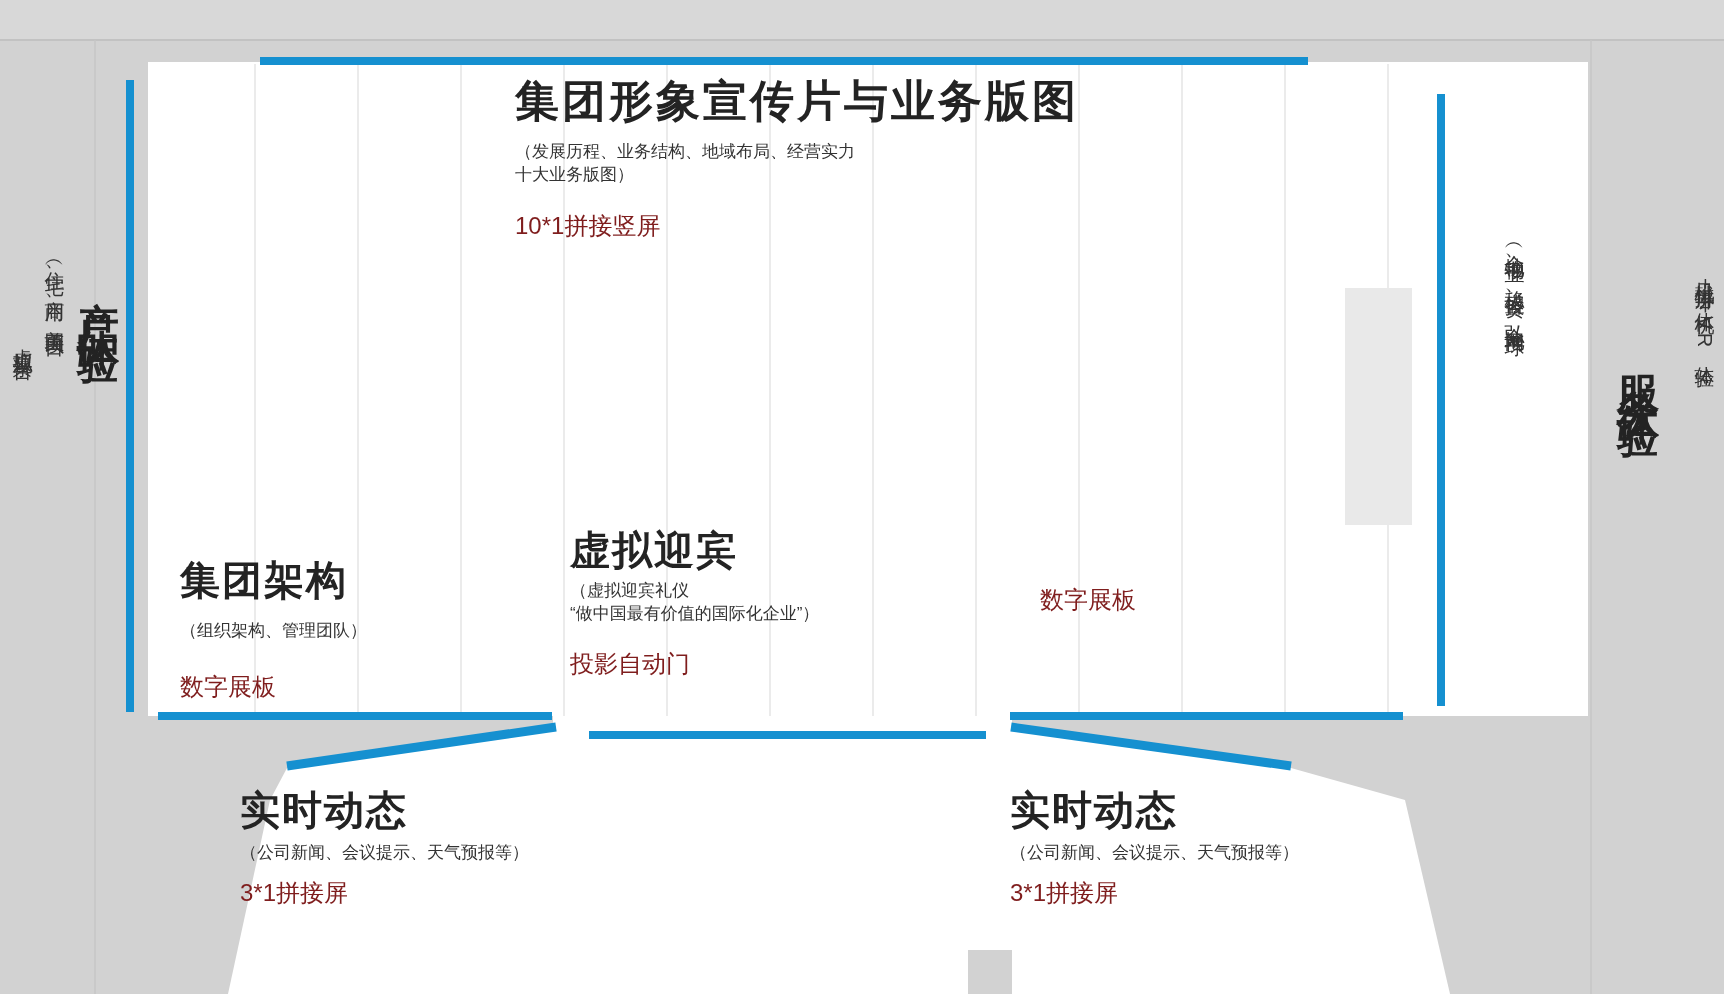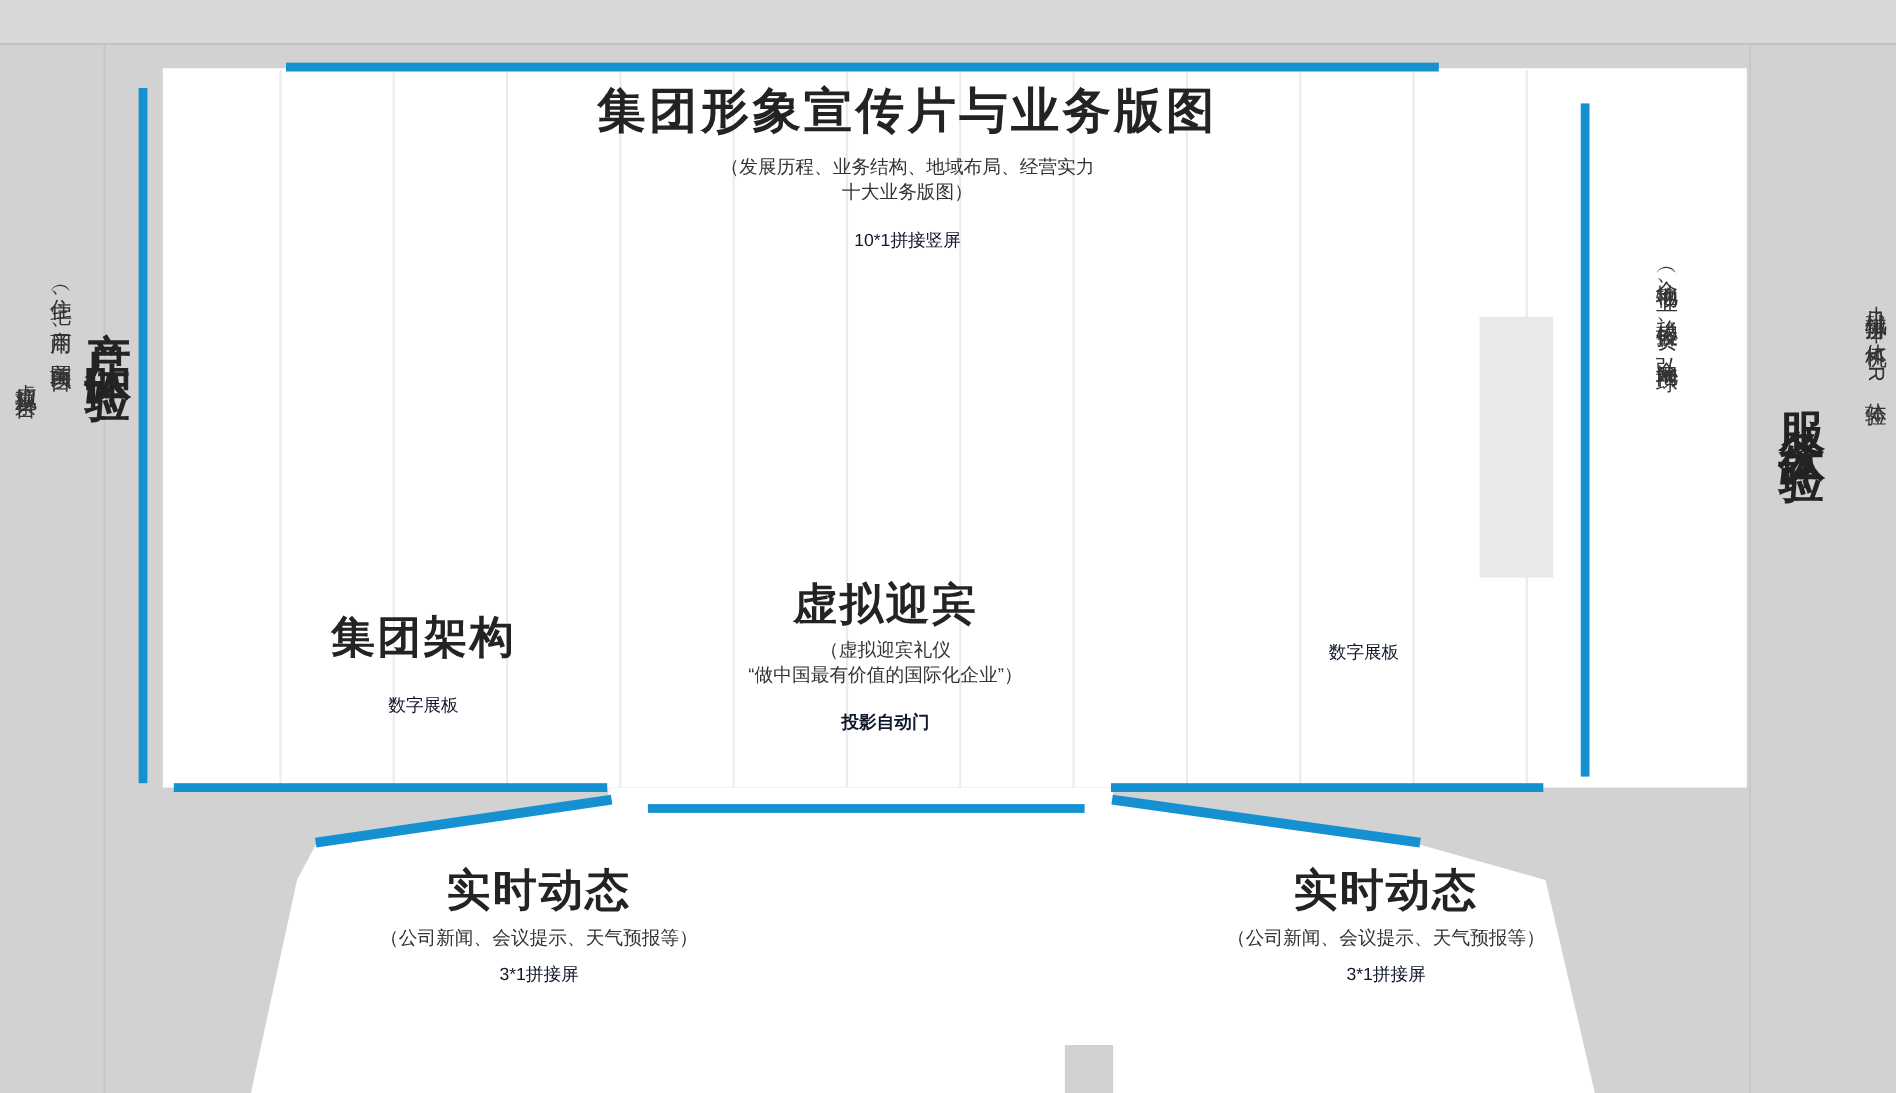--- a/index.html
+++ b/index.html
@@ -7,25 +7,25 @@
   body {
     font-family:"Liberation Sans","DejaVu Sans",sans-serif;
     background:var(--background-gray,#d2d2d2);
     overflow:hidden;
   }
   .canvas { position:relative; width:1724px; height:994px; overflow:hidden; background:var(--background-gray,#d2d2d2); }
   .bg { position:absolute; left:0; top:0; width:1724px; height:994px; }
   .blue-fill   { fill:var(--accent-blue,#1590d0); }
   .blue-stroke { stroke:var(--accent-blue,#1590d0); }
   .txt { position:absolute; color:var(--text-dark,#2c2c2c); }
-  .col { text-align:center; }
+  .col { text-align:left; }
   .h-main  { font-size:44px; font-weight:bold; letter-spacing:3px; color:#232323; line-height:1.15; }
   .h-zone  { font-size:40px; font-weight:bold; letter-spacing:2px; color:#232323; line-height:1.2; }
   .sub  { font-size:17px; color:#333; line-height:1.35; }
-  .note { font-size:16px; color:#0f172a; line-height:1.3; }
+  .note { font-size:24px; color:#7f1d1d; line-height:1.3; }
   .vert { writing-mode:vertical-rl; text-orientation:mixed; }
   .vert-title { font-size:42px; font-weight:bold; letter-spacing:14px; color:#232323; }
   .vert-sub   { font-size:20px; letter-spacing:3px; color:#333; }
 </style>
 </head>
 <body>
 
 <div class="canvas">
 
   <svg class="bg" viewBox="0 0 1724 994">
@@ -79,28 +79,29 @@
   <div class="txt vert vert-title" style="left:70px; top:268px;">产品体验</div>
   <div class="txt vert vert-sub" style="left:42px; top:253px;">（住宅、商用、美国项目）</div>
   <div class="txt vert vert-sub" style="left:10px; top:333px;">虚拟观景台</div>
 
   <div class="txt vert vert-sub" style="left:1502px; top:236px;">（金地物业、稳盛投资、弘金地网球）</div>
   <div class="txt vert vert-title" style="left:1610px; top:342px;">服务体验</div>
   <div class="txt vert vert-sub" style="left:1692px; top:266px;">机械拼屏+一体机+VR体验</div>
 
   <div class="txt col" style="left:180px; top:556px; width:410px;">
     <div class="h-zone">集团架构</div>
+    <div class="sub" style="margin-top:16px;">（组织架构、管理团队）</div>
     <div class="note" style="margin-top:28px;">数字展板</div>
   </div>
 
   <div class="txt col" style="left:570px; top:526px; width:470px;">
     <div class="h-zone">虚拟迎宾</div>
     <div class="sub" style="margin-top:6px;font-family:Liberation Serif, serif;">（虚拟迎宾礼仪</div>
     <div class="sub">“做中国最有价值的国际化企业”）</div>
-    <div class="note" style="margin-top:22px;font-weight:bold;">投影自动门</div>
+    <div class="note" style="margin-top:22px;">投影自动门</div>
   </div>
 
   <div class="txt col" style="left:1040px; top:556px; width:400px;">
     <div class="note" style="margin-top:28px;">数字展板</div>
   </div>
 
   <div class="txt col" style="left:240px; top:786px; width:500px;">
     <div class="h-zone">实时动态</div>
     <div class="sub" style="margin-top:8px;">（公司新闻、会议提示、天气预报等）</div>
     <div class="note" style="margin-top:12px;">3*1拼接屏</div>

